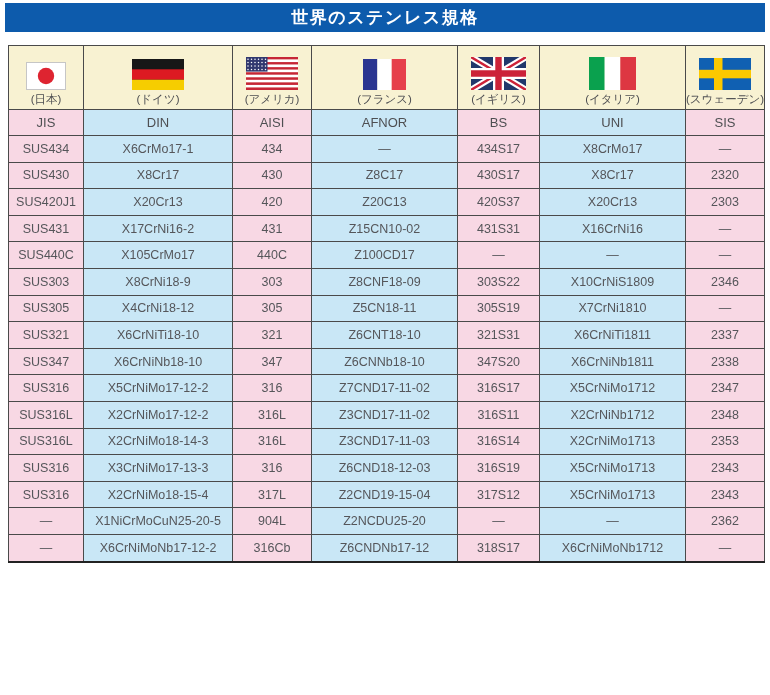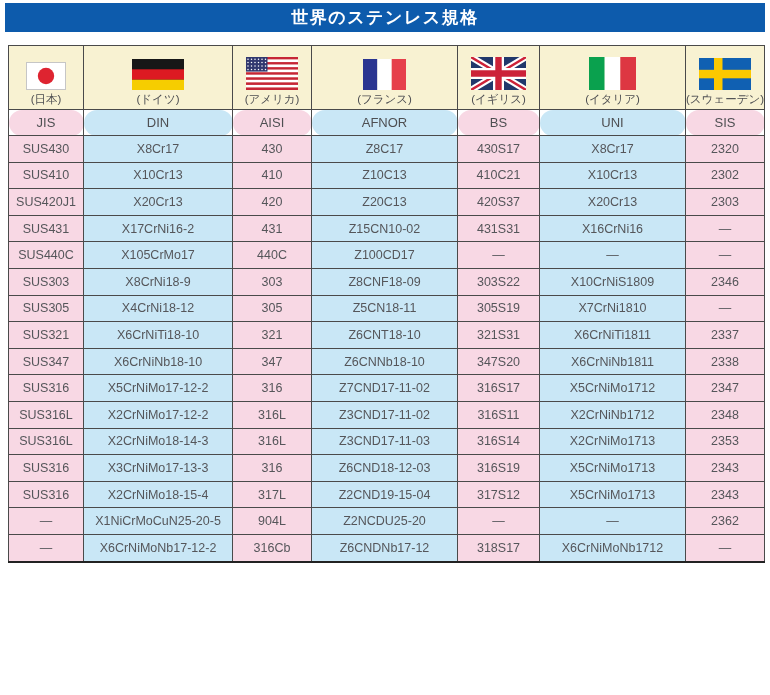--- a/index.html
+++ b/index.html
@@ -18,21 +18,21 @@
     border:1px solid #3c3c3c;border-bottom:2px solid #222222;padding-left:20px;
   }
   td{
     border:1px solid #4a4a4a;text-align:center;vertical-align:middle;
     overflow:hidden;white-space:nowrap;padding:0;
   }
   .flag-cell{background:var(--cream,#f8f2d2);height:63px;}
   .flag-wrap{height:42px;display:flex;align-items:flex-end;justify-content:center;}
   .flag-icon{display:inline-block;line-height:0;}
   .country-label{font-size:11.5px;color:#4e4f52;line-height:18px;}
-  .code-cell{height:25px;font-size:13px;color:#4e4f52;border-radius:13px;}
+  .code-cell{height:25px;font-size:13px;color:#4e4f52;}
   tbody td{height:25.6px;font-size:12.5px;color:#55565a;}
   .pink{background:var(--pink,#f8d8e4);}
   .blue{background:var(--blue,#c9e7f6);}
 </style>
 </head>
 <body>
 
 <div class="title-bar">
   <span>世界のステンレス規格</span>
 </div>
@@ -161,38 +161,38 @@
         <td class="code-cell blue">DIN</td>
         <td class="code-cell pink">AISI</td>
         <td class="code-cell blue">AFNOR</td>
         <td class="code-cell pink">BS</td>
         <td class="code-cell blue">UNI</td>
         <td class="code-cell pink">SIS</td>
       </tr>
   </thead>
   <tbody id="grade-rows">
       <tr>
+        <td class="pink">SUS434</td>
+        <td class="blue">X6CrMo17-1</td>
+        <td class="pink">434</td>
+        <td class="blue">—</td>
+        <td class="pink">434S17</td>
+        <td class="blue">X8CrMo17</td>
+        <td class="pink">—</td>
+      </tr>
+      <tr>
         <td class="pink">SUS430</td>
         <td class="blue">X8Cr17</td>
         <td class="pink">430</td>
         <td class="blue">Z8C17</td>
         <td class="pink">430S17</td>
         <td class="blue">X8Cr17</td>
         <td class="pink">2320</td>
       </tr>
       <tr>
-        <td class="pink">SUS410</td>
-        <td class="blue">X10Cr13</td>
-        <td class="pink">410</td>
-        <td class="blue">Z10C13</td>
-        <td class="pink">410C21</td>
-        <td class="blue">X10Cr13</td>
-        <td class="pink">2302</td>
-      </tr>
-      <tr>
         <td class="pink">SUS420J1</td>
         <td class="blue">X20Cr13</td>
         <td class="pink">420</td>
         <td class="blue">Z20C13</td>
         <td class="pink">420S37</td>
         <td class="blue">X20Cr13</td>
         <td class="pink">2303</td>
       </tr>
       <tr>
         <td class="pink">SUS431</td>

